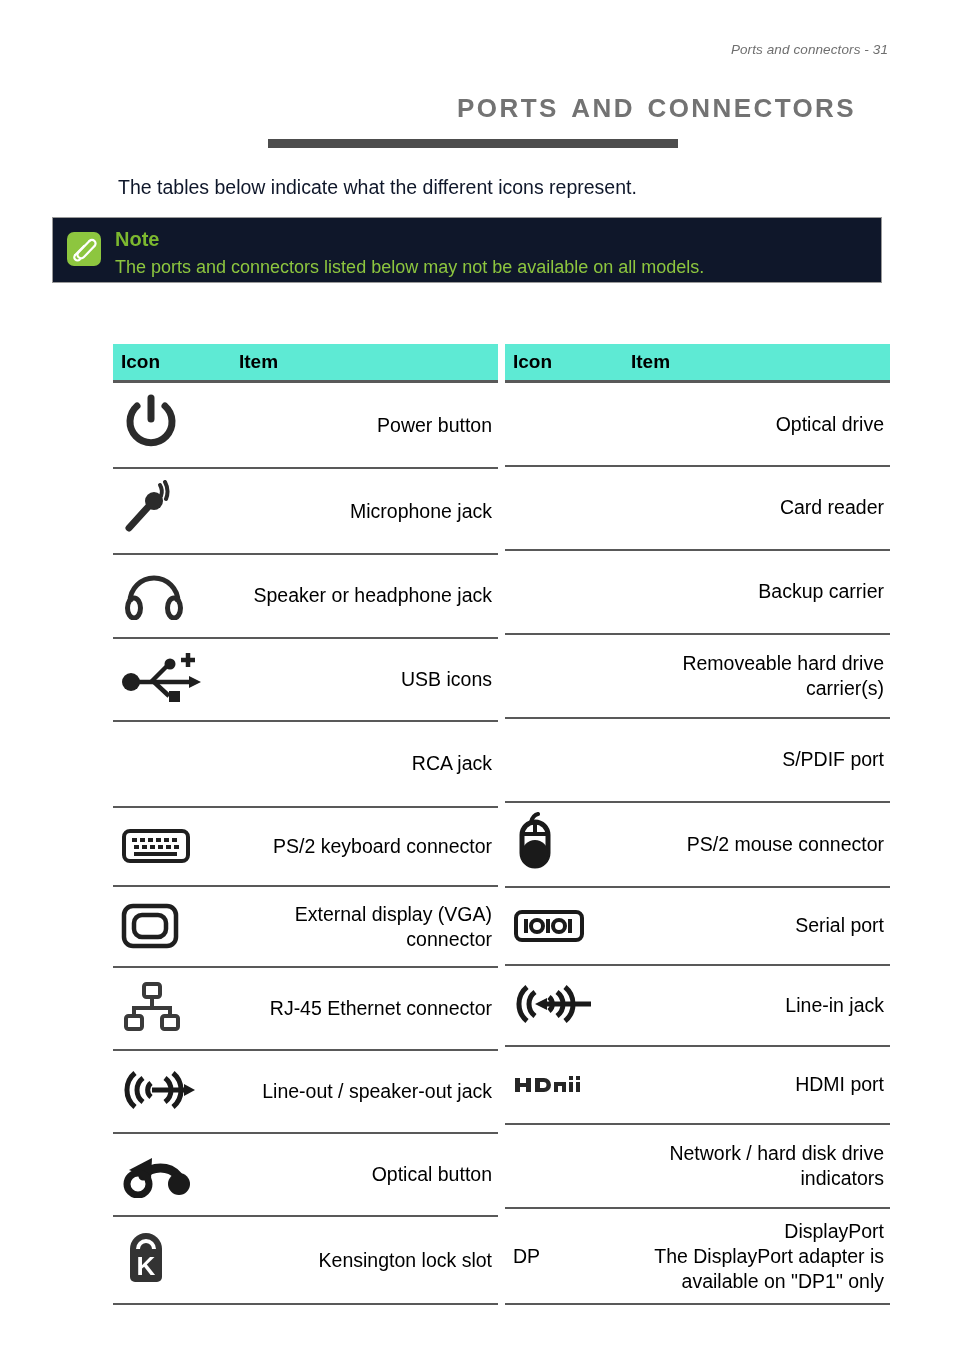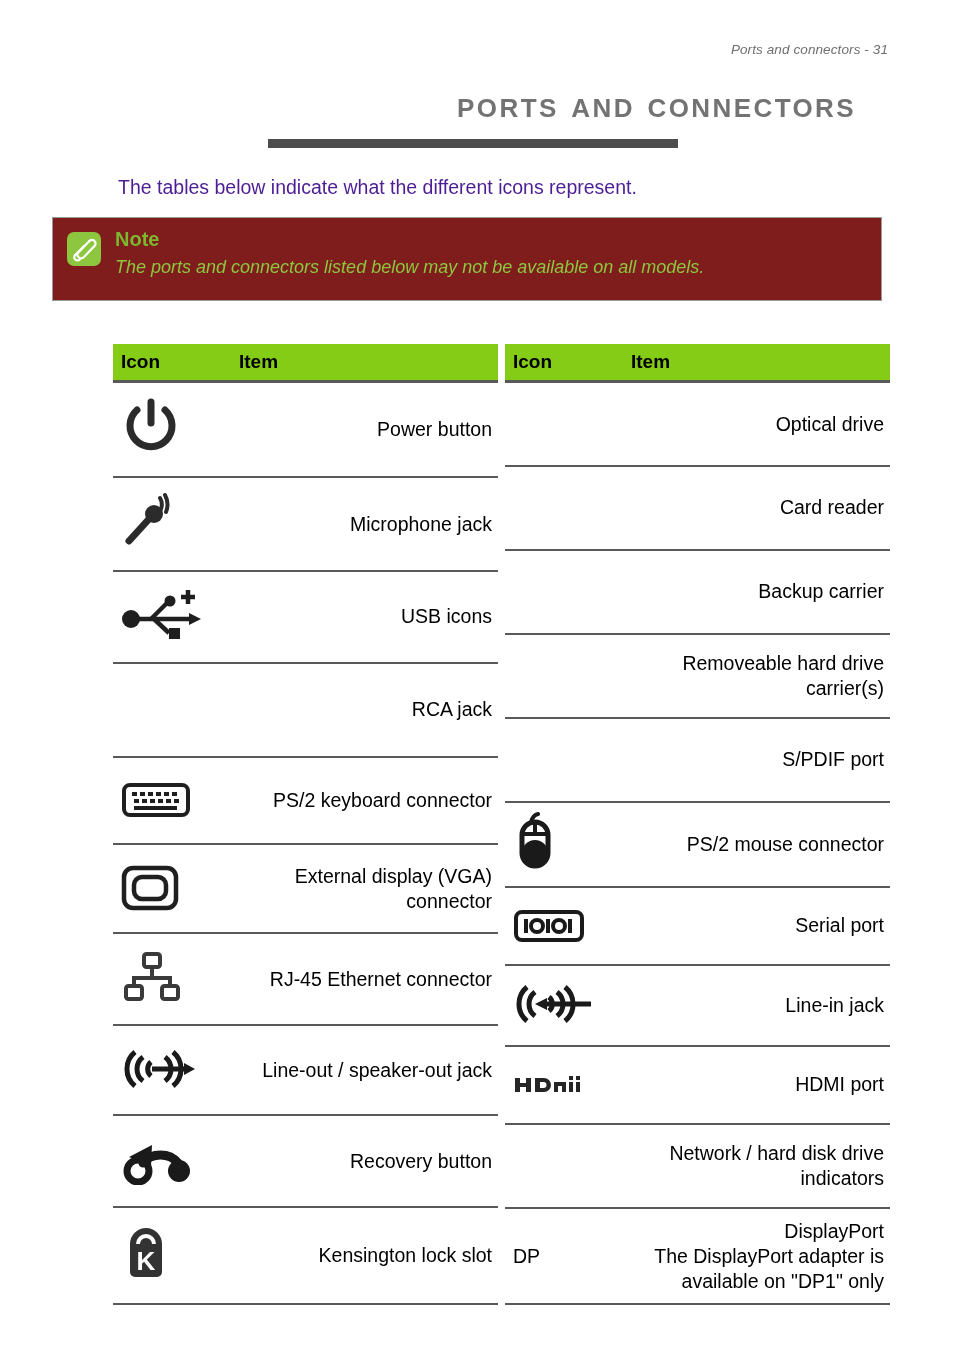--- a/index.html
+++ b/index.html
@@ -54,32 +54,32 @@
     height: 9px;
     background: #4d4d4d;
   }
 
   
   .intro {
     position: absolute;
     top: 176px;
     left: 118px;
     font-size: 19.5px;
-    color: #4c1d95;
+    color: #0f172a;
   }
 
   
   .note-box {
     position: absolute;
     top: 217px;
     left: 52px;
     width: 830px;
-    height: 84px;
+    height: 66px;
     border: 1.5px solid #9a9a9a;
-    background: #7f1d1d;
+    background: #0f172a;
     box-sizing: border-box;
   }
   .note-icon {
     position: absolute;
     top: 14px;
     left: 14px;
     width: 34px;
     height: 34px;
     border-radius: 7px;
     background: #8dc63f;
@@ -91,21 +91,20 @@
     left: 62px;
     font-size: 20px;
     font-weight: bold;
     color: #7cb82f;
   }
   .note-text {
     position: absolute;
     top: 39px;
     left: 62px;
     font-size: 18px;
-    font-style: italic;
     color: #8dc63f;
     white-space: nowrap;
   }
 
   
   .tables {
     position: absolute;
     top: 344px;
     left: 113px;
     width: 777px;
@@ -114,21 +113,21 @@
   }
   .port-table {
     width: 385px;
     border-collapse: collapse;
     table-layout: fixed;
   }
   .port-table col.c-icon { width: 112px; }
   .port-table col.c-item { width: 273px; }
 
   .port-table th {
-    background: #84cc16;
+    background: #5eead4;
     text-align: left;
     font-size: 19px;
     font-weight: bold;
     color: #000;
     padding: 7px 0 7px 8px;
     border-bottom: 3px solid #595959;
     height: 22px;
     vertical-align: middle;
   }
   .port-table th.h-item { padding-left: 14px; }
@@ -214,20 +213,30 @@
         <tr>
           <td class="cell-icon"><span class="icon-wrap">
               <svg width="62" height="56" viewBox="0 0 62 56">
       <line x1="8" y1="48" x2="28" y2="26" stroke="#2b2b2b" stroke-width="7" stroke-linecap="round"></line>
       <circle cx="33" cy="21" r="9" fill="#2b2b2b"></circle>
       <path d="M40 16 A13 13 0 0 0 39 5" fill="none" stroke="#2b2b2b" stroke-width="4" stroke-linecap="round"></path>
       <path d="M45 19 A20 20 0 0 0 44 2" fill="none" stroke="#2b2b2b" stroke-width="4" stroke-linecap="round"></path>
     </svg>
             </span></td>
           <td class="cell-item multi-line">Microphone jack</td>
+        </tr>
+        <tr>
+          <td class="cell-icon"><span class="icon-wrap">
+              <svg width="66" height="54" viewBox="0 0 66 54">
+      <path d="M9 36 A24 24 0 0 1 57 36" fill="none" stroke="#2b2b2b" stroke-width="5"></path>
+      <ellipse cx="13" cy="42" rx="6.5" ry="10" fill="none" stroke="#2b2b2b" stroke-width="5"></ellipse>
+      <ellipse cx="53" cy="42" rx="6.5" ry="10" fill="none" stroke="#2b2b2b" stroke-width="5"></ellipse>
+    </svg>
+            </span></td>
+          <td class="cell-item multi-line">Speaker or headphone jack</td>
         </tr>
         <tr>
           <td class="cell-icon"><span class="icon-wrap">
               <svg width="88" height="52" viewBox="0 0 88 52">
       <circle cx="10" cy="30" r="9" fill="#1f1f1f"></circle>
       <line x1="14" y1="30" x2="74" y2="30" stroke="#1f1f1f" stroke-width="4.5"></line>
       <polygon points="80,30 68,24 68,36" fill="#1f1f1f"></polygon>
       <line x1="30" y1="30" x2="46" y2="14" stroke="#1f1f1f" stroke-width="4.5"></line>
       <circle cx="49" cy="12" r="5.5" fill="#1f1f1f"></circle>
       <line x1="33" y1="30" x2="48" y2="44" stroke="#1f1f1f" stroke-width="4.5"></line>
@@ -304,21 +313,21 @@
         </tr>
         <tr>
           <td class="cell-icon"><span class="icon-wrap">
               <svg width="72" height="52" viewBox="0 0 72 52">
       <path d="M22 30 A22 20 0 0 1 57 30" fill="none" stroke="#1a1a1a" stroke-width="9" stroke-linecap="round"></path>
       <polygon points="8,24 31,12 30,33" fill="#1a1a1a"></polygon>
       <circle cx="58" cy="38" r="11" fill="#1a1a1a"></circle>
       <circle cx="17" cy="38" r="11" fill="none" stroke="#1a1a1a" stroke-width="7"></circle>
     </svg>
             </span></td>
-          <td class="cell-item multi-line">Recovery button</td>
+          <td class="cell-item multi-line">Optical button</td>
         </tr>
         <tr>
           <td class="cell-icon"><span class="icon-wrap">
               <svg width="50" height="62" viewBox="0 0 50 62">
       <path d="M9 24 a16 16 0 0 1 32 0 v28 a5 5 0 0 1 -5 5 h-22 a5 5 0 0 1 -5 -5 z" fill="#333333"></path>
       <path d="M17 24 a8 8 0 0 1 16 0" fill="none" stroke="#ffffff" stroke-width="4"></path>
       <text x="25" y="50" font-family="Liberation Sans, sans-serif" font-size="26" font-weight="bold" fill="#ffffff" text-anchor="middle">K</text>
     </svg>
             </span></td>
           <td class="cell-item multi-line">Kensington lock slot</td>

